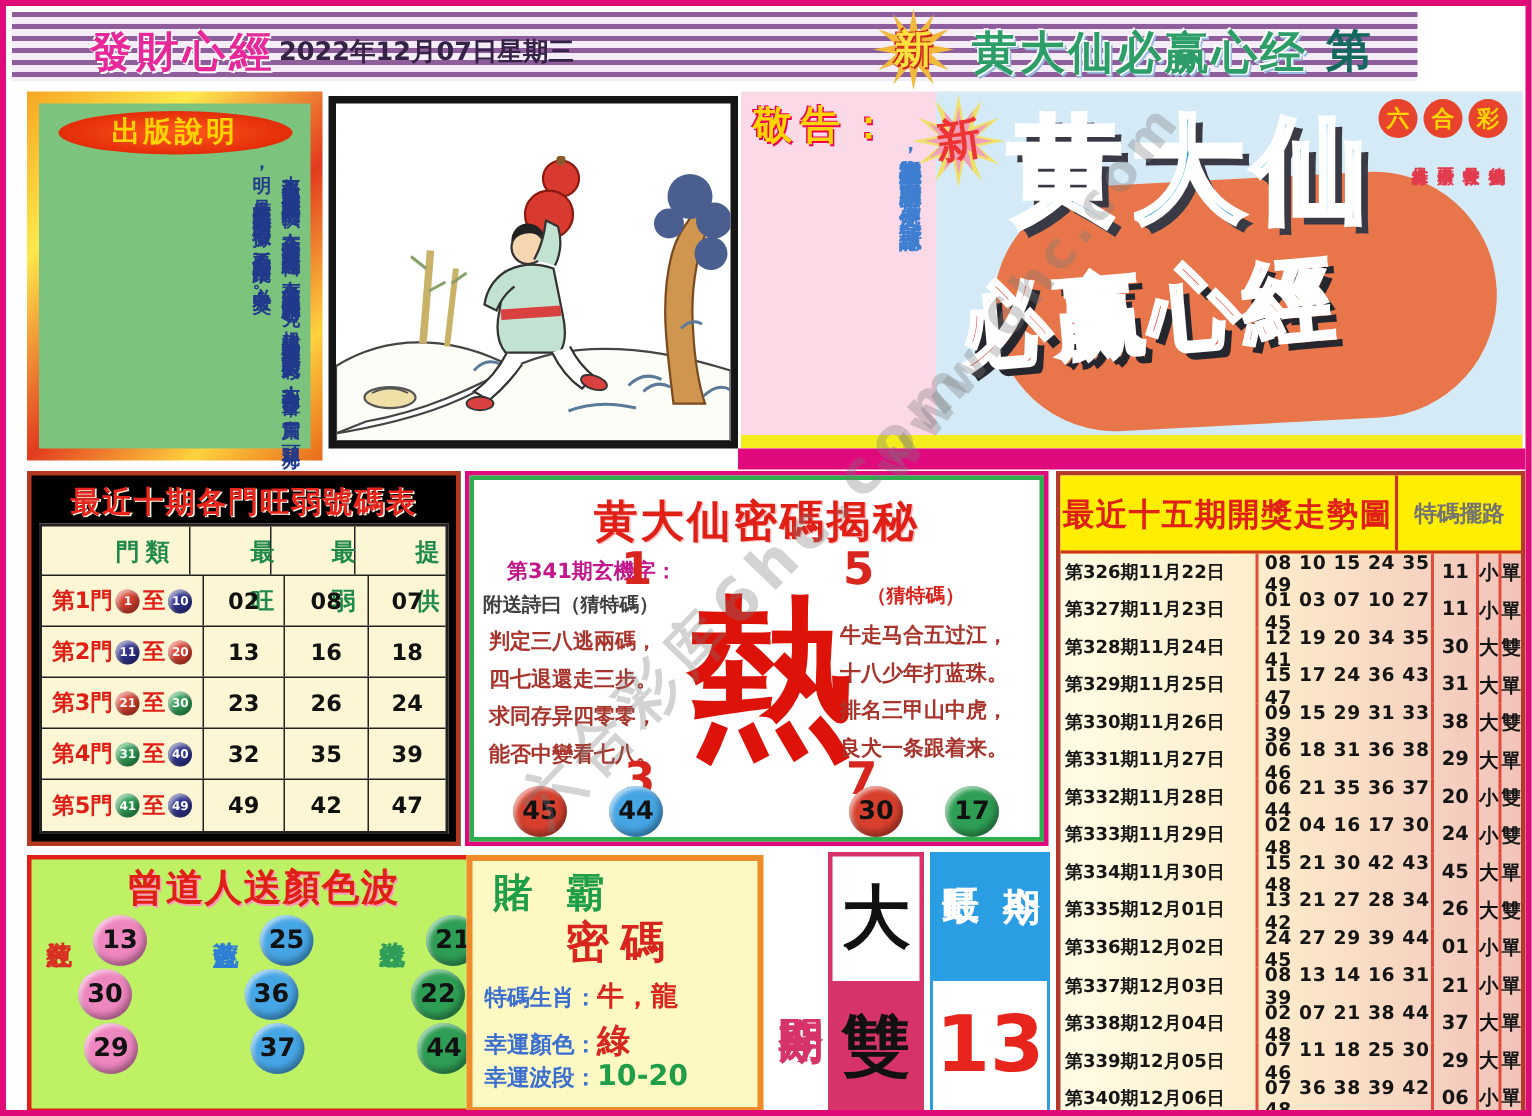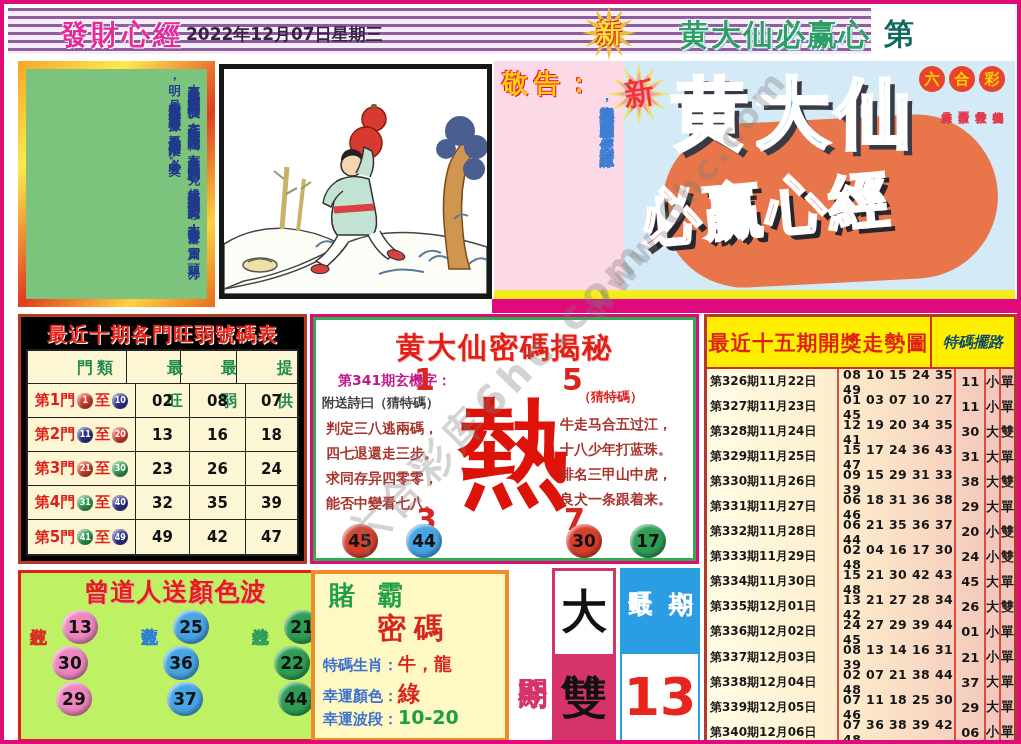--- a/index.html
+++ b/index.html
@@ -2,22 +2,22 @@
 <html><head>
 <meta charset="utf-8">
 <style>
   * { margin:0; padding:0; box-sizing:border-box; }
   body { background:#888; font-family:"DejaVu Sans", sans-serif; }
   .page { position:relative; width:1021px; height:744px; background:#fff;
           border:4px solid #de0b78; overflow:hidden; margin:0 auto; }
   .vtext { writing-mode:vertical-rl; text-orientation:upright; }
 
   
-  .header { position:absolute; left:4px; top:4px; width:863px; height:46px;
-    background:repeating-linear-gradient(180deg,#8e5d9b 0 3.5px,#f4ecf6 3.5px 8px);text-align:right; }
+  .header { position:absolute; left:4px; top:4px; width:937px; height:46px;
+    background:repeating-linear-gradient(180deg,#8e5d9b 0 3.5px,#f4ecf6 3.5px 8px); }
   .masthead { position:absolute; left:52px; top:8px; font-size:28px; font-weight:900;
     color:#e6289a; letter-spacing:3px; text-shadow:1px 1px 0 #fff,-1px -1px 0 #fff; }
   .hdate { position:absolute; left:178px; top:15px; font-size:17px; font-weight:bold; color:#352246; }
   .hstar { position:absolute; left:572px; top:-4px; width:58px; height:58px; }
   .hstar .schar { position:absolute; left:50%; top:50%; transform:translate(-50%,-50%);
     font-size:26px; font-weight:900; color:#ffe13d; text-shadow:1px 1px 0 #c22,-1px -1px 0 #c22; font-style:normal; }
   .htitle { position:absolute; left:640px; top:7px; font-size:30px; font-weight:900; color:#2e9e68;
     letter-spacing:2px; text-shadow:1px 1px 0 #fff,-1px -1px 0 #fff,2px 2px 0 #9bd; }
   .edition { position:absolute; left:876px; top:6px; font-size:30px; font-weight:900; color:#13695e; letter-spacing:4px; }
 
@@ -143,22 +143,22 @@
   .hot-top span { font-size:25px; font-weight:900; color:#fff; line-height:1.3; height:72px; }
   .hot-num { height:90px; background:#fff; border:2px solid #2b9de2; color:#e8251d;
     font-size:52px; font-weight:900; display:flex; align-items:center; justify-content:center;
     font-family:"DejaVu Sans", sans-serif; }
 
   
   .trendbox { position:absolute; left:700px; top:310px; width:313px; height:430px;
     border:3px solid #b5392a; background:linear-gradient(90deg,#fffce4 0%,#fdeccb 45%,#f2c3ba 100%); }
   .trend-head { display:flex; height:52px; background:#ffee00; border-bottom:2px solid #d03020; }
   .trend-title { flex:1; color:#e02017; font-size:21px; font-weight:900; text-align:center; line-height:52px; letter-spacing:1px; }
-  .trend-sub { width:84px; border-left:2px solid #d03020; color:#0c4a6e; font-size:15px; font-weight:900;
-    display:flex; align-items:center; justify-content:center;font-style:italic; }
+  .trend-sub { width:84px; border-left:2px solid #d03020; color:#737373; font-size:15px; font-weight:900;
+    display:flex; align-items:center; justify-content:center; }
   .tr-row { display:flex; height:25.05px; align-items:center; }
   .tr-issue { width:132px; font-size:12px; font-weight:bold; color:#151515; padding-left:3px; }
   .tr-nums  { width:119px; font-size:12.5px; font-weight:bold; color:#151515; border-left:2px solid #e04a3a;
     height:100%; display:flex; align-items:center; padding-left:4px; letter-spacing:.4px; }
   .tr-spec  { width:30px; font-size:13px; font-weight:bold; color:#151515; border-left:2px solid #e04a3a;
     height:100%; display:flex; align-items:center; justify-content:center; }
   .tr-size, .tr-par { width:15px; flex:1; font-size:13px; font-weight:bold; color:#151515;
     border-left:2px solid #e04a3a; height:100%; display:flex; align-items:center; justify-content:center; }
 
   
@@ -179,20 +179,21 @@
           <polygon points="62,32 44.6,35.4 58,47 41.2,41.2 47,58 35.4,44.6 32,62 28.6,44.6 17,58 22.8,41.2 6,47 19.4,35.4 2,32 19.4,28.6 6,17 22.8,22.8 17,6 28.6,19.4 32,2 35.4,19.4 47,6 41.2,22.8 58,17 44.6,28.6" fill="#f0b93a"></polygon>
         </svg>
       <i class="schar">新</i>
     </span>
     <span class="htitle">黄大仙必赢心经</span>
     <span class="edition">第一版</span>
   </div>
 
   <div class="pubbox">
     <div class="pubinner">
+      <div class="pubtitle">出版說明</div>
       <div class="pubtext vtext">本報是由忠澤社群信息集團特約提供，在李大師的指導下進行編輯，有李大師經過多年的精心研究，規律得出準確數據提供給廣大彩民，本報內容豐富，實用，頭尾分明，是廣大彩民必不可少的博彩依據，衹要您期期跟蹤，必中大獎。</div>
     </div>
   </div>
 
   <div class="picbox">
     <svg width="263" height="225" viewBox="0 0 263 225">
       <path d="M0,175 C40,150 85,158 118,176 C90,190 60,205 20,212 L0,220 Z" fill="#fdfdf8" stroke="#444" stroke-width="1.5"></path>
       <path d="M118,176 C150,160 200,158 263,178 L263,225 L0,225 L0,220 C60,210 95,195 118,176 Z" fill="#fdfdf8" stroke="#444" stroke-width="1.5"></path>
       <ellipse cx="36" cy="196" rx="17" ry="7" fill="#efe0a8" stroke="#555" stroke-width="1.5"></ellipse>
       <path d="M24,193 q12,-6 24,0" fill="none" stroke="#555" stroke-width="1.2"></path>

